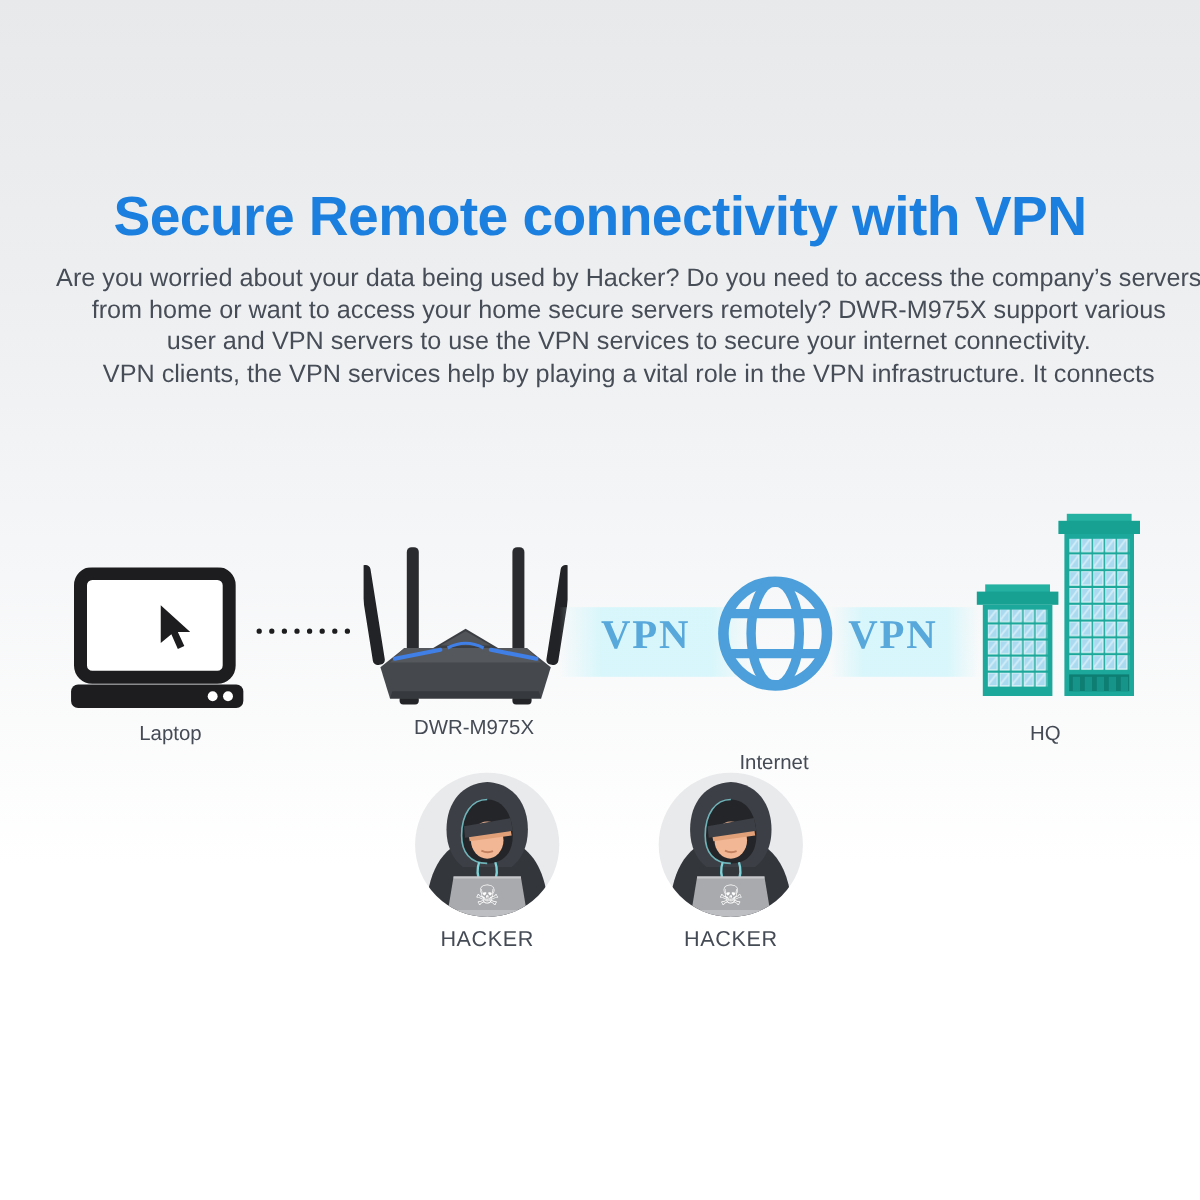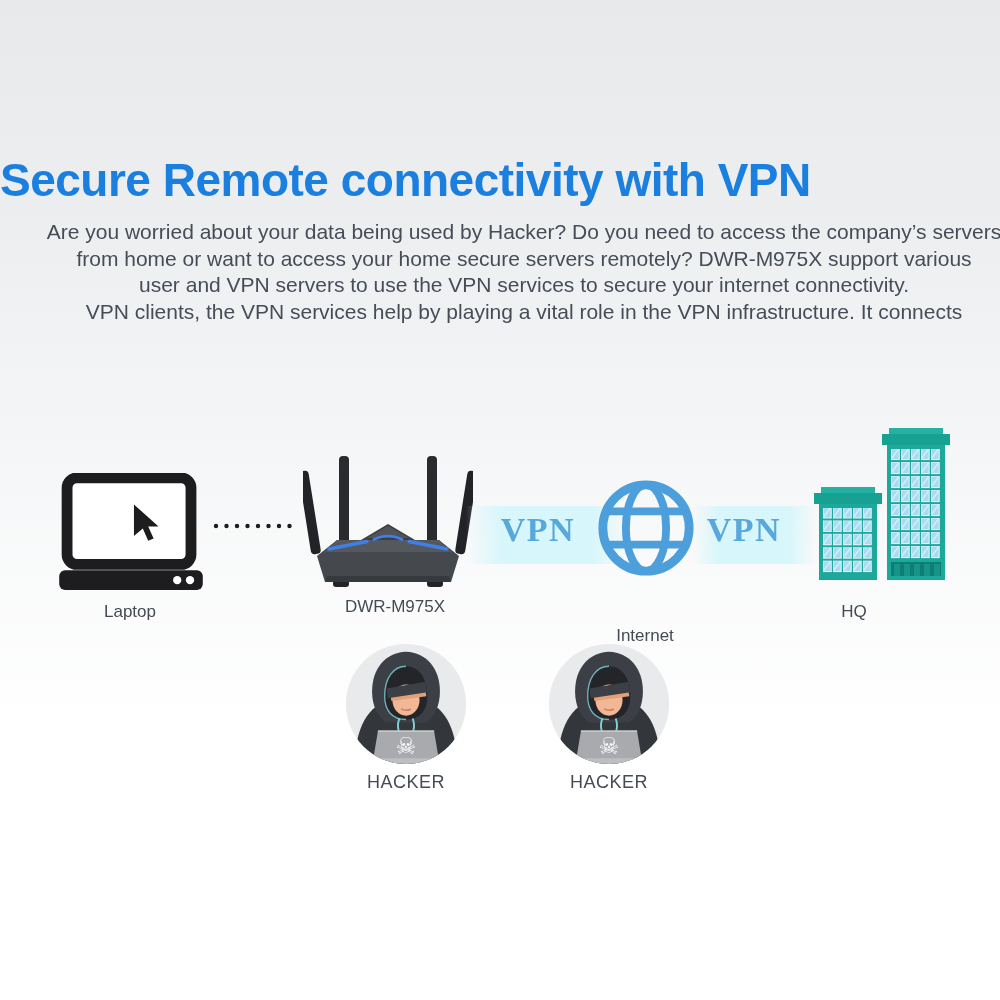--- a/index.html
+++ b/index.html
@@ -4,21 +4,21 @@
 <style>
   * { margin:0; padding:0; box-sizing:border-box; }
   html,body { background:#fff; }
   .stage {
     position:relative; width:1000px; height:1000px; overflow:hidden;
     font-family:"Liberation Sans", sans-serif;
     background:linear-gradient(180deg,#e7e9eb 0%,#eceef0 22%,#f6f7f8 48%,#ffffff 72%,#ffffff 100%);
   }
   
   .title {
-    position:absolute; top:153px; left:0; width:1000px; text-align:left;
+    position:absolute; top:153px; left:0; width:1000px; text-align:center;
     font-size:46px; font-weight:bold; letter-spacing:-0.5px; color:#1a7fde;
   }
   .desc {
     position:absolute; top:219px; left:0; width:1000px; text-align:center;
     font-size:21px; line-height:26.5px; color:#474d57;margin-left:24px;
   }
   
   .node-label {
     position:absolute; text-align:center; font-size:17px; color:#454b55;
   }
@@ -47,21 +47,21 @@
     <div>VPN clients, the VPN services help by playing a vital role in the VPN infrastructure. It connects</div>
   </div>
 
   <svg class="icon-abs" style="left:57px; top:473px;" width="148" height="118" viewBox="0 0 150 120">
     <rect x="10" y="5" width="126" height="88" rx="10" fill="#ffffff" stroke="#1d1d1f" stroke-width="11"></rect>
     <path fill="#1d1d1f" d="M78,32 L78,64 L87,56.5 L92.5,69 L98,66.5 L92.5,54.5 L103,54.5 Z"></path>
     <rect x="2" y="99" width="146" height="20" rx="6" fill="#1d1d1f"></rect>
     <circle cx="122" cy="109" r="4.2" fill="#ffffff"></circle>
     <circle cx="135" cy="109" r="4.2" fill="#ffffff"></circle>
   </svg>
-  <div class="node-label" style="left:55px; top:602px; width:150px;">Laptop</div>
+  <div class="node-label" style="left:67px; top:602px; width:150px;">Laptop</div>
 
   <svg class="icon-abs" style="left:212px; top:521px;" width="92" height="10" viewBox="0 0 92 10">
     <line x1="4" y1="5" x2="88" y2="5" stroke="#1d1d1f" stroke-width="4.4" stroke-linecap="round" stroke-dasharray="0 10.5"></line>
   </svg>
 
   <svg class="icon-abs" style="left:303px; top:452px;" width="170" height="140" viewBox="0 0 170 140">
     <rect x="8" y="18" width="10" height="84" rx="4" fill="#222326" transform="rotate(-9 13 100)"></rect>
     <rect x="152" y="18" width="10" height="84" rx="4" fill="#222326" transform="rotate(9 157 100)"></rect>
     <rect x="36" y="4" width="10" height="96" rx="4" fill="#2a2b2e"></rect>
     <rect x="124" y="4" width="10" height="96" rx="4" fill="#2a2b2e"></rect>
@@ -113,21 +113,21 @@
     <rect x="72" y="6" width="68" height="11" fill="#16a193"></rect>
     <rect x="77" y="17" width="58" height="135" fill="#1ca89a"></rect>
     <rect x="81" y="21" width="50" height="110" fill="url(#winR)"></rect>
     <rect x="81" y="134" width="50" height="14" fill="#0e7e72"></rect>
     <rect x="84" y="136" width="6" height="12" fill="#17948a"></rect>
     <rect x="94" y="136" width="6" height="12" fill="#17948a"></rect>
     <rect x="104" y="136" width="6" height="12" fill="#17948a"></rect>
     <rect x="114" y="136" width="6" height="12" fill="#17948a"></rect>
     <rect x="124" y="136" width="6" height="12" fill="#17948a"></rect>
   </svg>
-  <div class="node-label" style="left:779px; top:602px; width:150px;">HQ</div>
+  <div class="node-label" style="left:796px; top:602px; width:150px;">HQ</div>
 
   <svg class="icon-abs" style="left:343px; top:641px;" width="126" height="126" viewBox="0 0 130 130">
     <defs>
         <clipPath id="hc1">
           <circle cx="65" cy="65" r="62"></circle>
         </clipPath>
       </defs>
     <circle cx="65" cy="65" r="62" fill="#e9eaec"></circle>
     <g clip-path="url(#hc1)">
       <path d="M65,58 C36,58 19,76 14,106 L13,122 C40,132 90,132 117,122 L116,106 C111,76 94,58 65,58 Z" fill="#33363b"></path>

